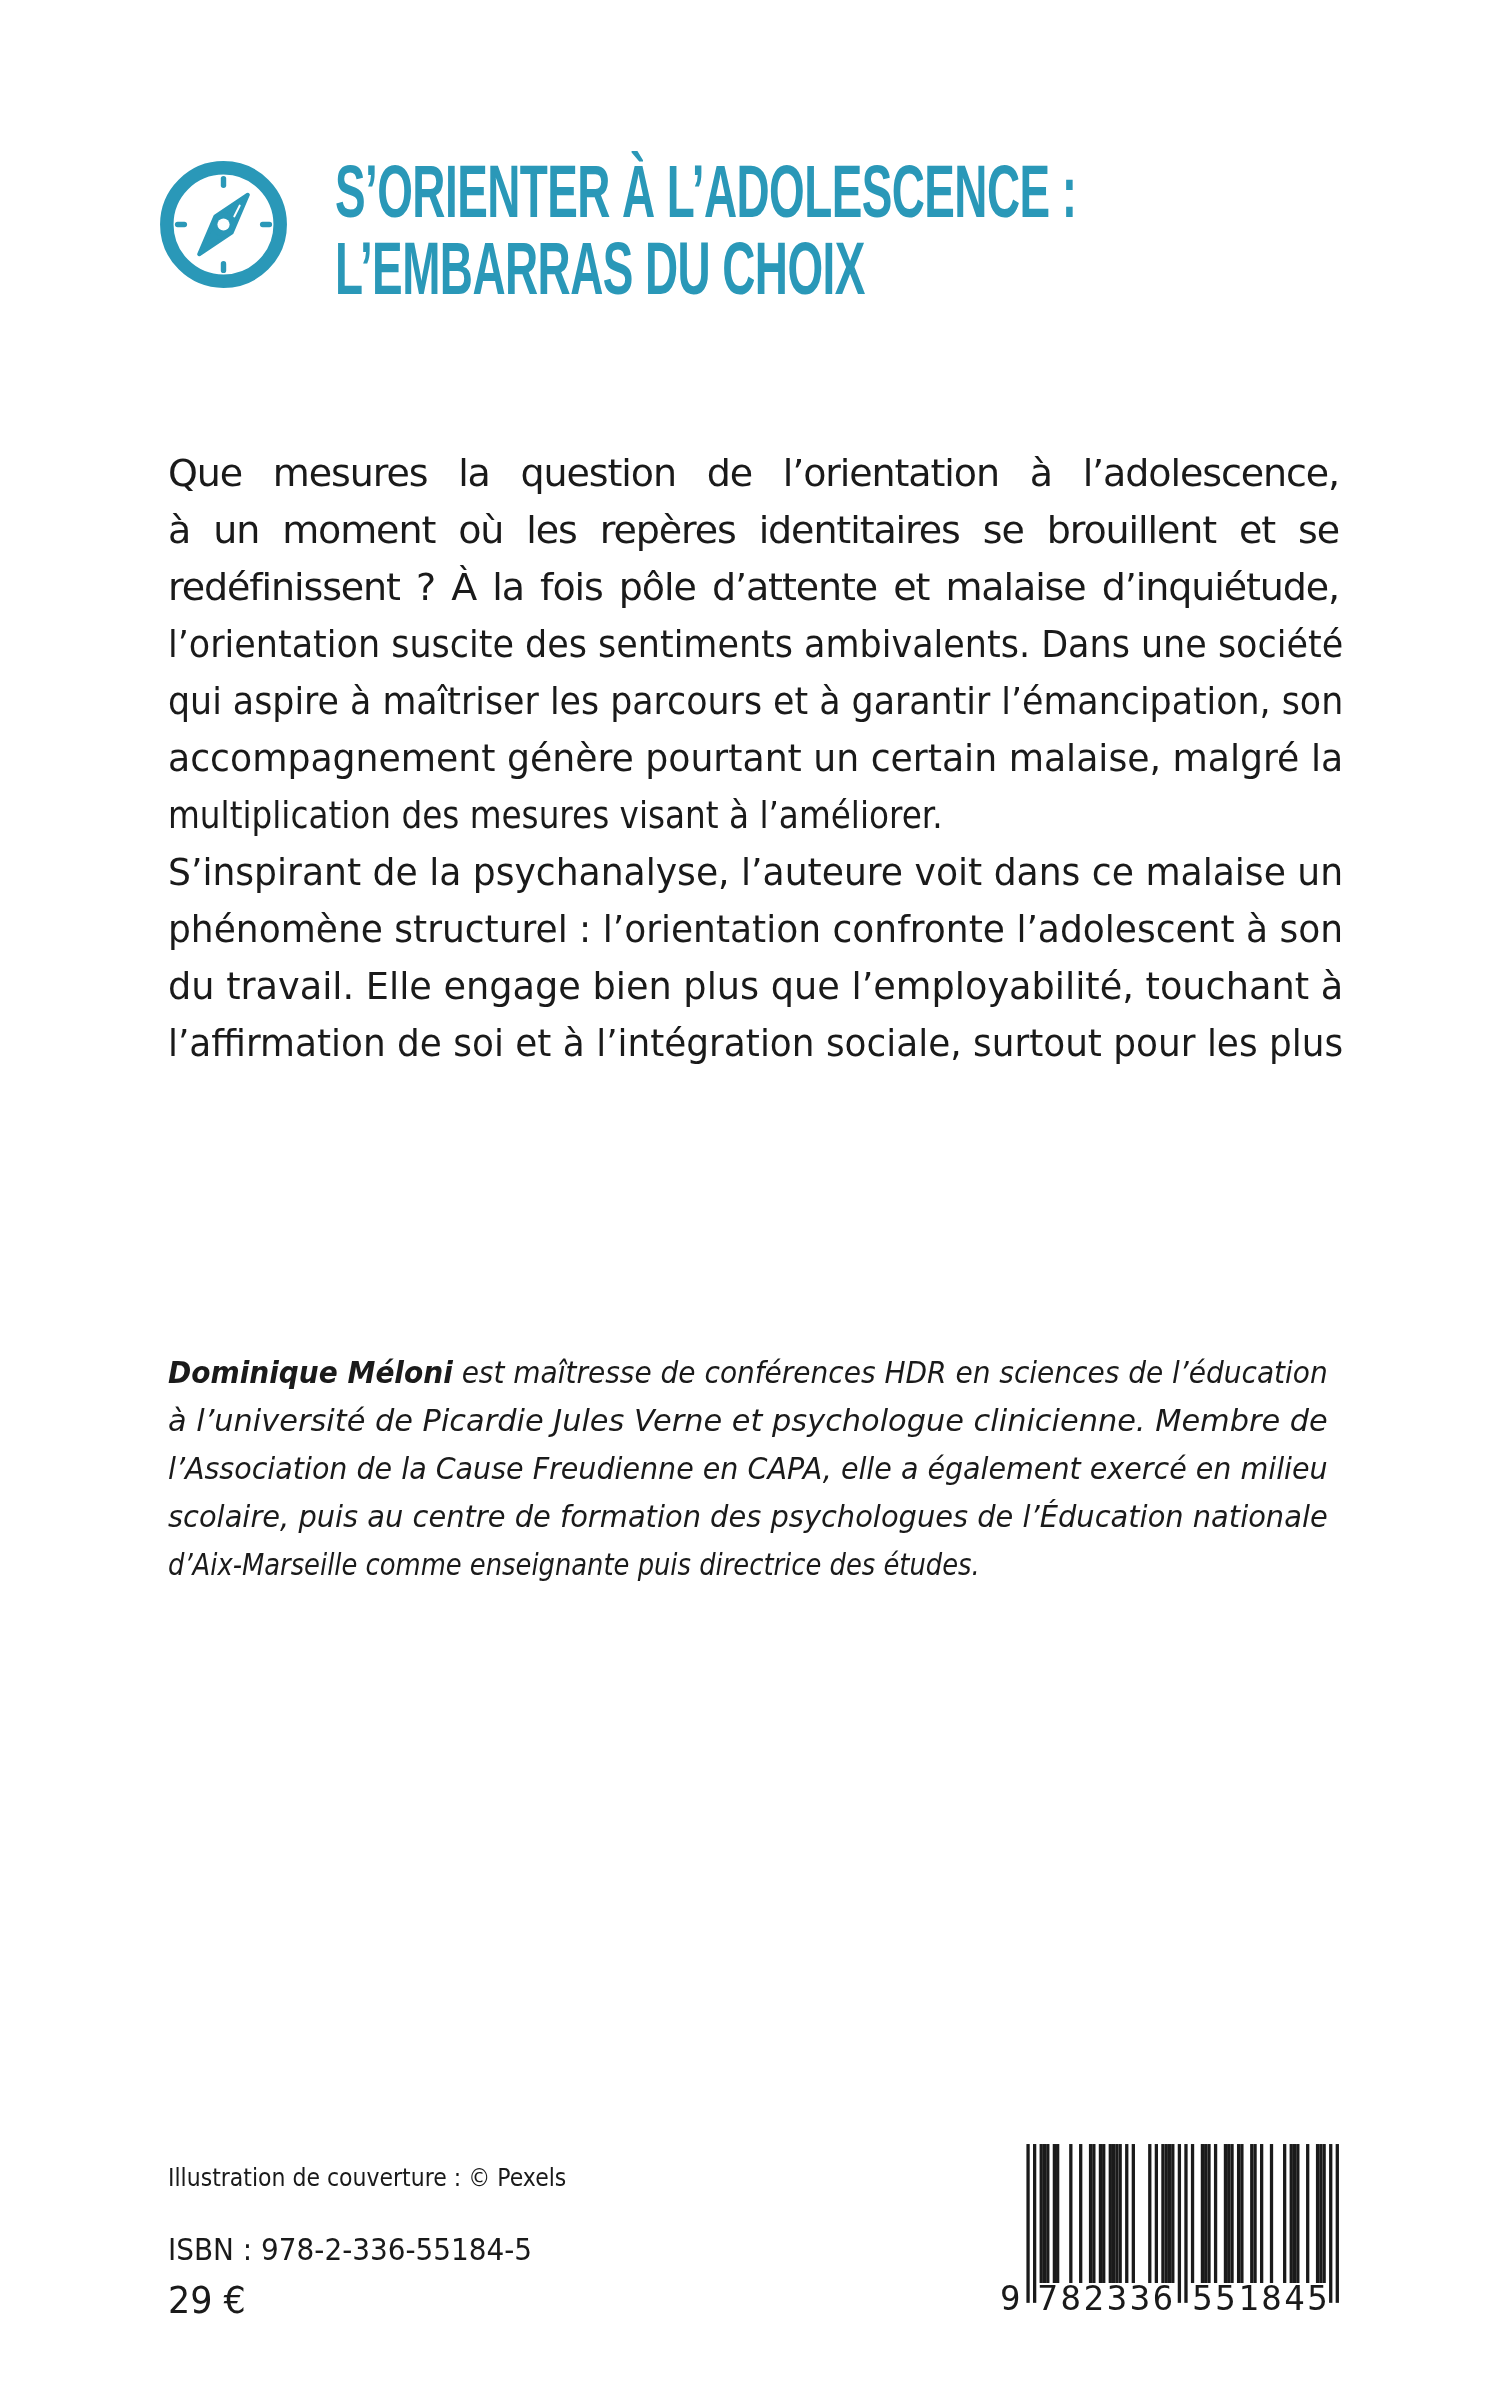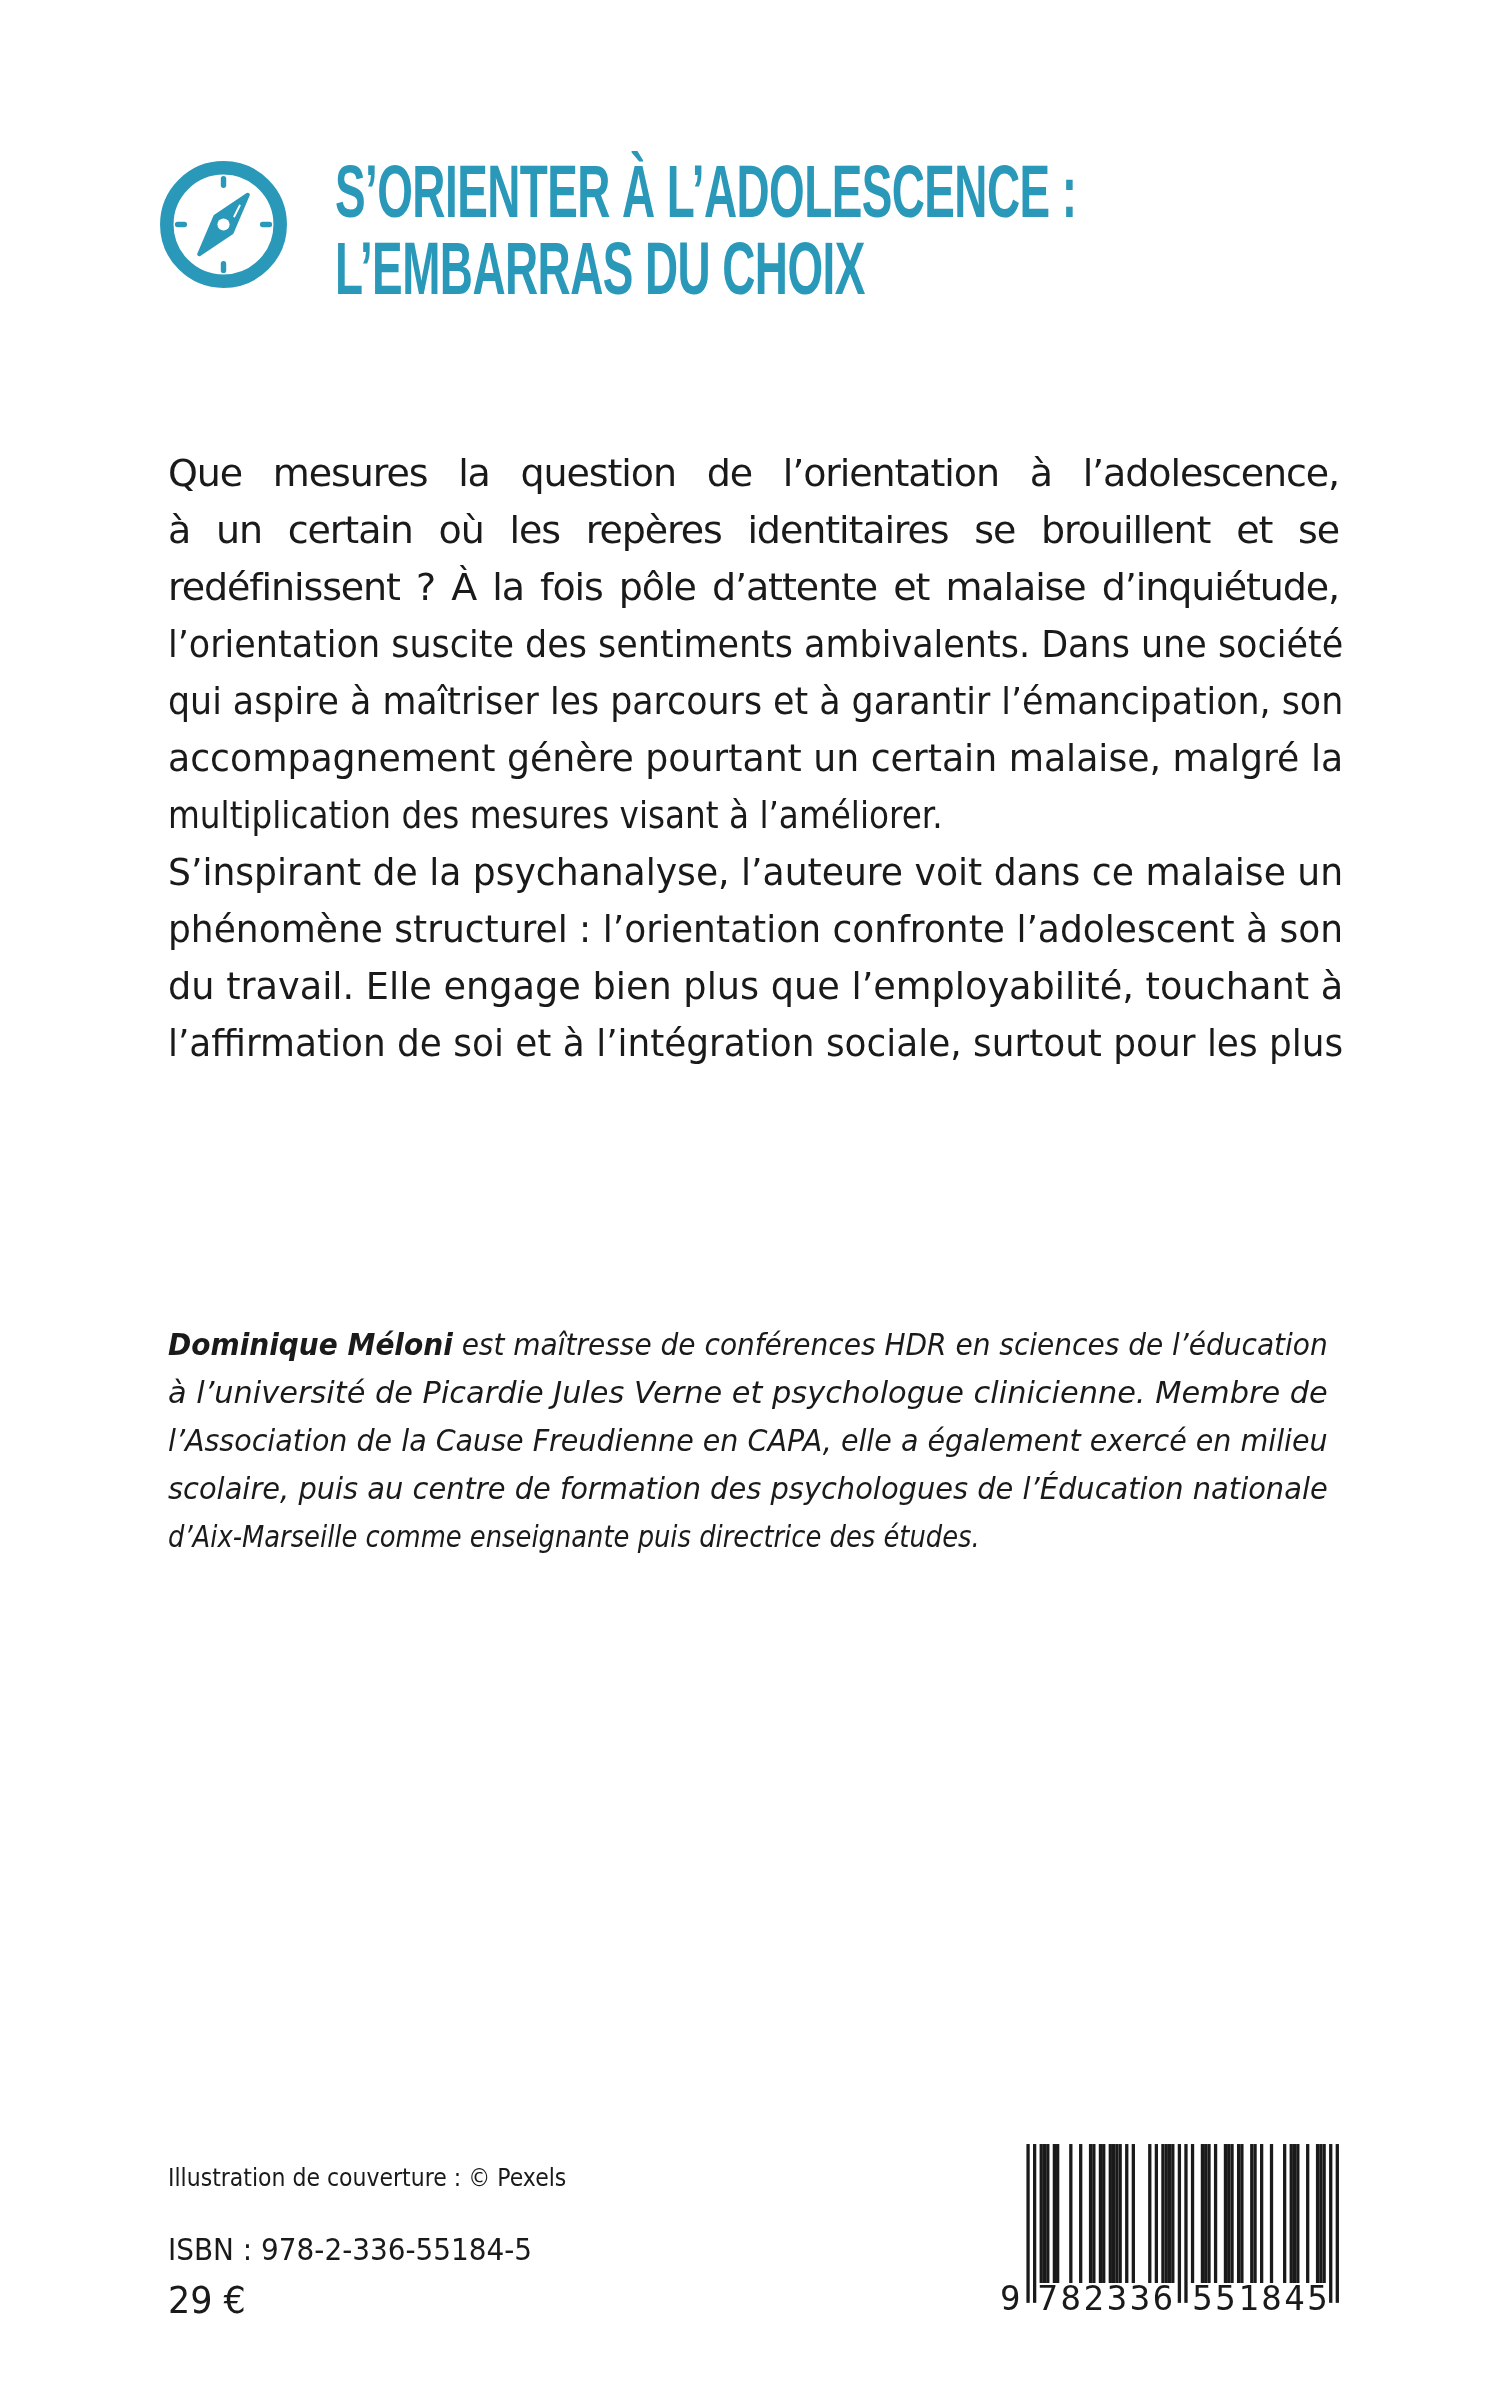--- a/index.html
+++ b/index.html
@@ -14,21 +14,21 @@
     transform: scaleX(0.62); transform-origin: left top; white-space: nowrap; }
   .title span { display: block; }
 
   
   .body { position: absolute; left: 168px; top: 445px; width: 1171px;
     font-family: "DejaVu Sans", sans-serif; font-size: 38px; line-height: 57px; }
   .line { display: block; white-space: nowrap; overflow: visible; height: 57px; }
   .line.j { text-align: justify; text-align-last: justify; white-space: normal; }
   .cond { display: inline-block; transform-origin: left center; }
 
-  .bio { position: absolute; left: 168px; top: 1321px; width: 1171px;
+  .bio { position: absolute; left: 168px; top: 1349px; width: 1171px;
     font-family: "DejaVu Sans", sans-serif; font-style: italic; font-size: 30px; line-height: 48px; }
   .bio .line { height: 48px; }
   .bio b { font-weight: bold; }
 
   
   .credit { position: absolute; left: 168px; top: 2162px; font-family: "DejaVu Sans", sans-serif; font-size: 25.6px; white-space: nowrap; transform: scaleX(0.86); transform-origin: left top; }
   .isbn { position: absolute; left: 168px; top: 2231px; font-family: "DejaVu Sans", sans-serif; font-size: 31px; white-space: nowrap; transform: scaleX(0.9); transform-origin: left top; }
   .price { position: absolute; left: 168px; top: 2278px; font-family: "DejaVu Sans", sans-serif; font-size: 38px; white-space: nowrap; transform: scaleX(0.92); transform-origin: left top; }
 
   .barcode { position: absolute; left: 999px; top: 2141px; width: 346px; height: 180px; }
@@ -51,21 +51,21 @@
   </svg>
 
   <h1 class="title">
     <span>S’ORIENTER À L’ADOLESCENCE :</span>
     <span>L’EMBARRAS DU CHOIX</span>
   </h1>
 
   <div class="body">
     <div>
       <span class="line j" style="letter-spacing: -1.1px;">Que mesures la question de l’orientation à l’adolescence,</span>
-      <span class="line j" style="letter-spacing: -1.1px;">à un certain où les repères identitaires se brouillent et se</span>
+      <span class="line j" style="letter-spacing: -1.1px;">à un moment où les repères identitaires se brouillent et se</span>
       <span class="line j" style="letter-spacing: -1.1px;">redéfinissent ? À la fois pôle d’attente et malaise d’inquiétude,</span>
       <span class="line fit"><span class="cond" style="transform: scaleX(0.92);">l’orientation suscite des sentiments ambivalents. Dans une société</span></span>
       <span class="line fit"><span class="cond" style="transform: scaleX(0.9157);">qui aspire à maîtriser les parcours et à garantir l’émancipation, son</span></span>
       <span class="line fit"><span class="cond" style="transform: scaleX(0.9527);">accompagnement génère pourtant un certain malaise, malgré la</span></span>
       <span class="line last"><span class="cond" style="transform: scaleX(0.86);">multiplication des mesures visant à l’améliorer.</span></span>
     </div>
     <div>
       <span class="line fit"><span class="cond" style="transform: scaleX(0.95);">S’inspirant de la psychanalyse, l’auteure voit dans ce malaise un</span></span>
       <span class="line fit"><span class="cond" style="transform: scaleX(0.9474);">phénomène structurel : l’orientation confronte l’adolescent à son</span></span>
       <span class="line fit"><span class="cond" style="transform: scaleX(0.9644);">du travail. Elle engage bien plus que l’employabilité, touchant à</span></span>

